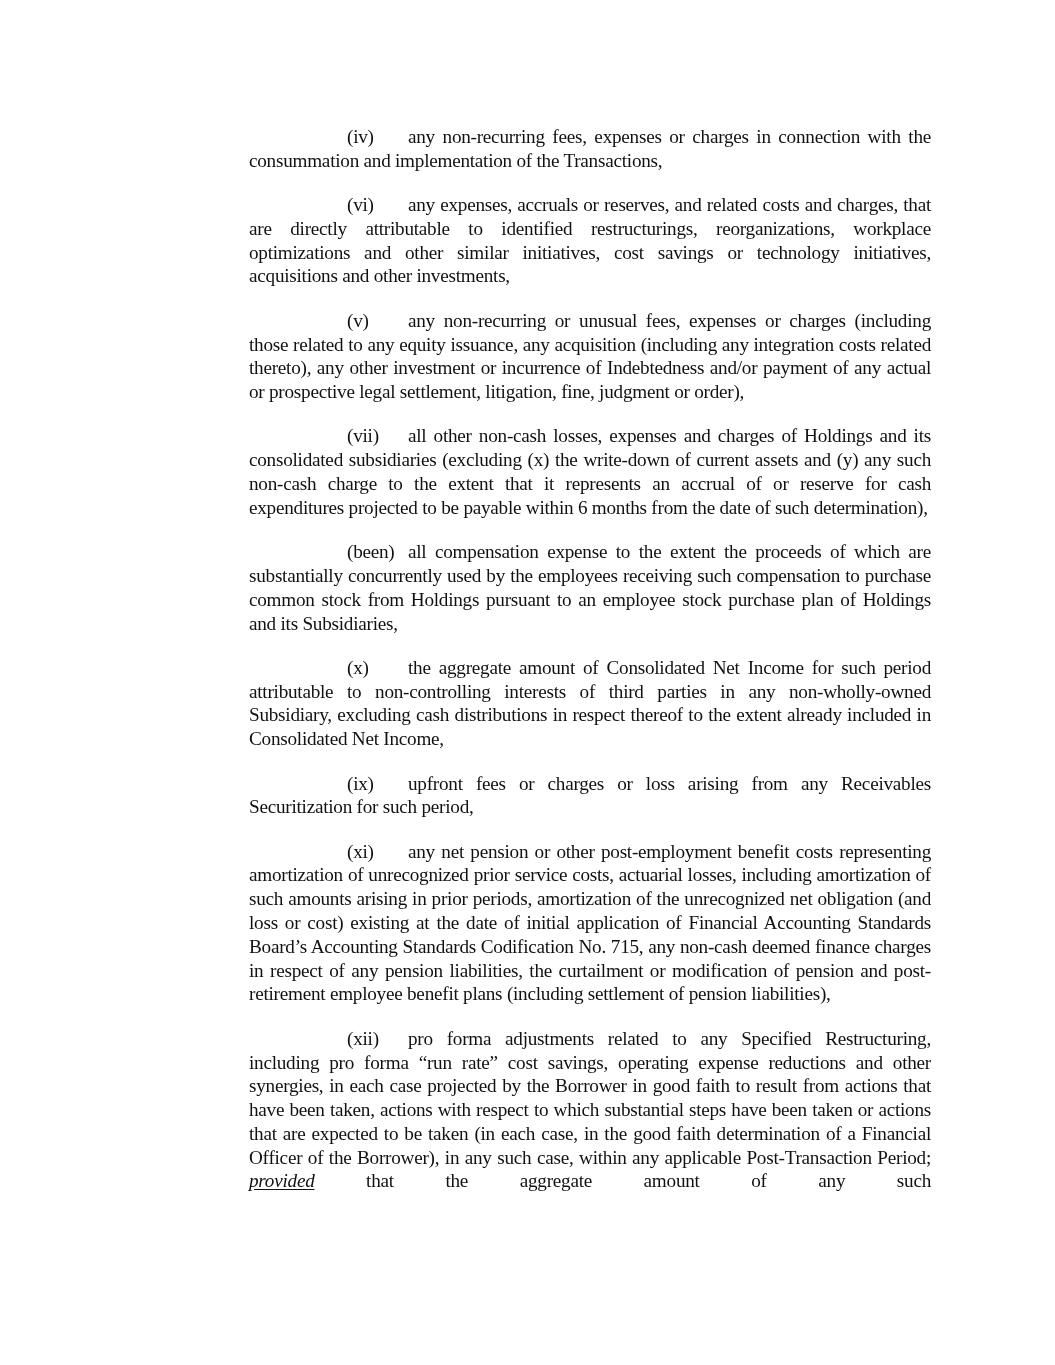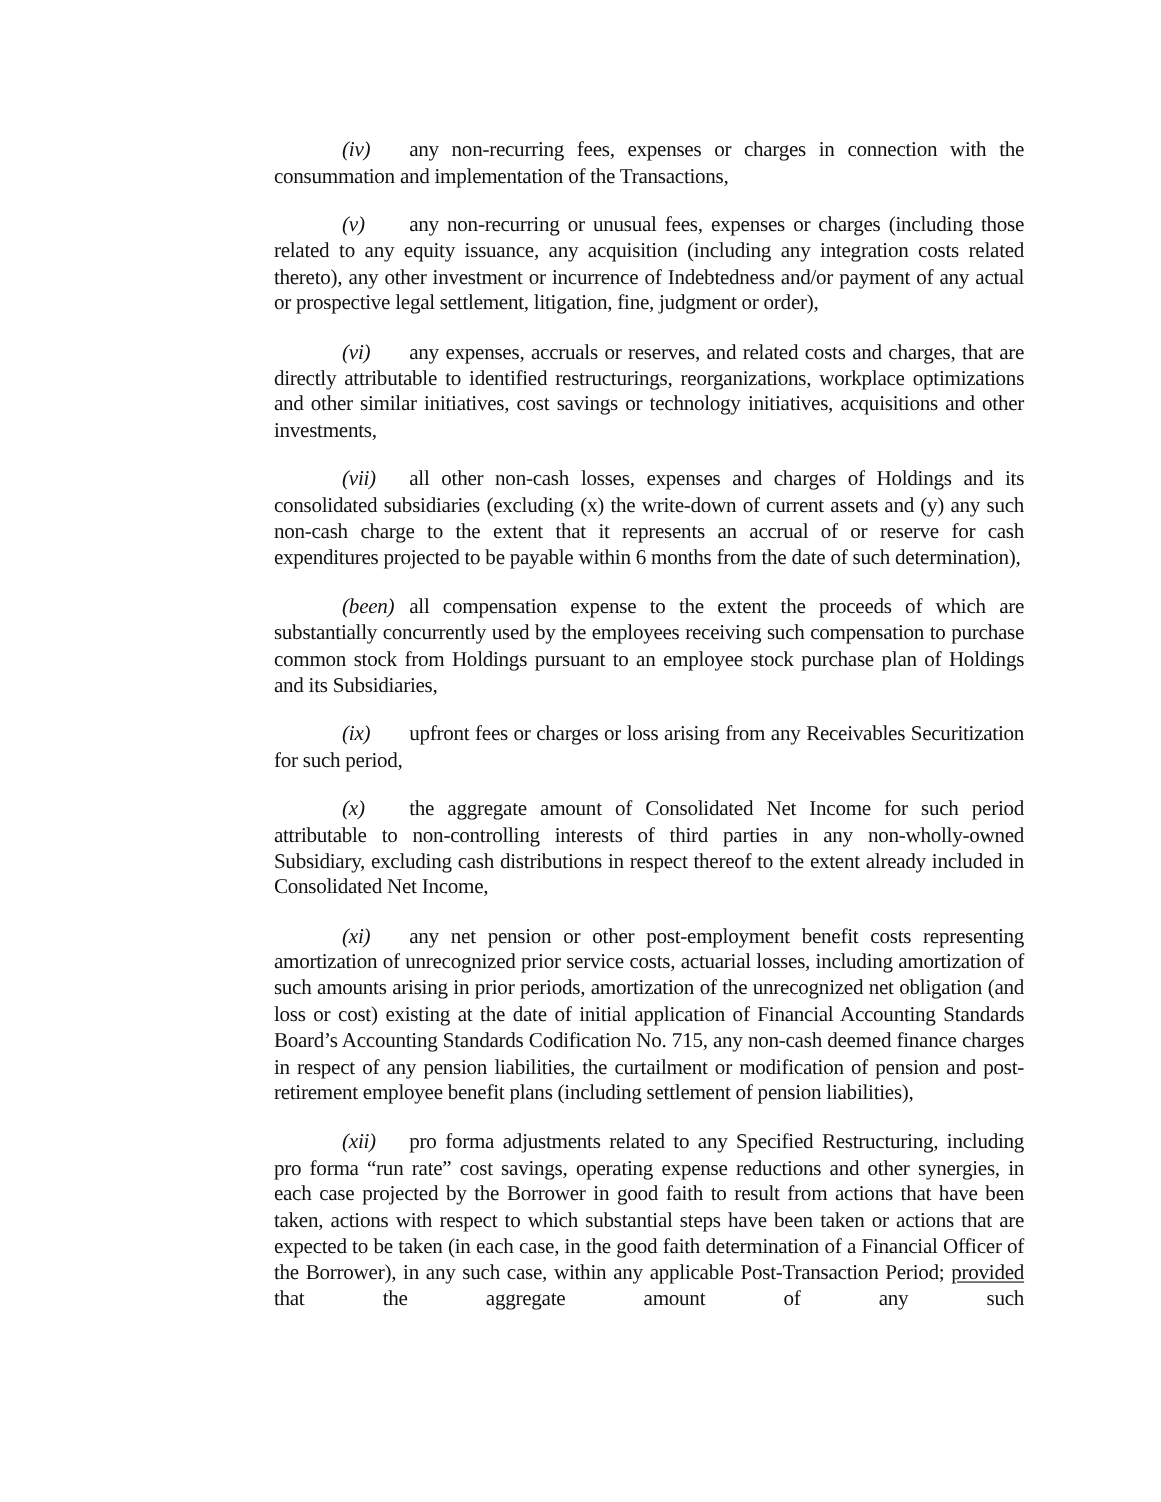--- a/index.html
+++ b/index.html
@@ -24,48 +24,48 @@
       color: #111111;
       letter-spacing: -0.25px;
     }
     .clause {
       margin: 0 0 20.5px 0;
       text-align: justify;
       text-align-last: left;
     }
     .clause .label {
       display: inline-block;
-      margin-left: 62px;
+      margin-left: 98px;
       width: 61px;
-      font-style: italic;
     }
     .clause.last {
       text-align-last: justify;
     }
     .u {
       text-decoration: underline;
       text-underline-offset: 2px;
+      font-style: italic;
     }
   </style>
 </head>
 <body>
 
 <div class="page">
 
   <p class="clause"><span class="label">(iv)</span><span>any non-recurring fees, expenses or charges in connection with the consummation and implementation of the Transactions,</span></p>
 
+  <p class="clause"><span class="label">(vi)</span><span>any expenses, accruals or reserves, and related costs and charges, that are directly attributable to identified restructurings, reorganizations, workplace optimizations and other similar initiatives, cost savings or technology initiatives, acquisitions and other investments,</span></p>
+
   <p class="clause"><span class="label">(v)</span><span>any non-recurring or unusual fees, expenses or charges (including those related to any equity issuance, any acquisition (including any integration costs related thereto), any other investment or incurrence of Indebtedness and/or payment of any actual or prospective legal settlement, litigation, fine, judgment or order),</span></p>
-
-  <p class="clause"><span class="label">(vi)</span><span>any expenses, accruals or reserves, and related costs and charges, that are directly attributable to identified restructurings, reorganizations, workplace optimizations and other similar initiatives, cost savings or technology initiatives, acquisitions and other investments,</span></p>
 
   <p class="clause"><span class="label">(vii)</span><span>all other non-cash losses, expenses and charges of Holdings and its consolidated subsidiaries (excluding (x) the write-down of current assets and (y) any such non-cash charge to the extent that it represents an accrual of or reserve for cash expenditures projected to be payable within 6 months from the date of such determination),</span></p>
 
   <p class="clause"><span class="label">(been)</span><span>all compensation expense to the extent the proceeds of which are substantially concurrently used by the employees receiving such compensation to purchase common stock from Holdings pursuant to an employee stock purchase plan of Holdings and its Subsidiaries,</span></p>
 
+  <p class="clause"><span class="label">(x)</span><span>the aggregate amount of Consolidated Net Income for such period attributable to non-controlling interests of third parties in any non-wholly-owned Subsidiary, excluding cash distributions in respect thereof to the extent already included in Consolidated Net Income,</span></p>
+
   <p class="clause"><span class="label">(ix)</span><span>upfront fees or charges or loss arising from any Receivables Securitization for such period,</span></p>
-
-  <p class="clause"><span class="label">(x)</span><span>the aggregate amount of Consolidated Net Income for such period attributable to non-controlling interests of third parties in any non-wholly-owned Subsidiary, excluding cash distributions in respect thereof to the extent already included in Consolidated Net Income,</span></p>
 
   <p class="clause"><span class="label">(xi)</span><span>any net pension or other post-employment benefit costs representing amortization of unrecognized prior service costs, actuarial losses, including amortization of such amounts arising in prior periods, amortization of the unrecognized net obligation (and loss or cost) existing at the date of initial application of Financial Accounting Standards Board’s Accounting Standards Codification No. 715, any non-cash deemed finance charges in respect of any pension liabilities, the curtailment or modification of pension and post-retirement employee benefit plans (including settlement of pension liabilities),</span></p>
 
   <p class="clause last"><span class="label">(xii)</span><span>pro forma adjustments related to any Specified Restructuring, including pro forma “run rate” cost savings, operating expense reductions and other synergies, in each case projected by the Borrower in good faith to result from actions that have been taken, actions with respect to which substantial steps have been taken or actions that are expected to be taken (in each case, in the good faith determination of a Financial Officer of the Borrower), in any such case, within any applicable Post-Transaction Period; </span><span class="u">provided</span><span> that the aggregate amount of any such</span></p>
 
 </div>
 
 </body></html>

